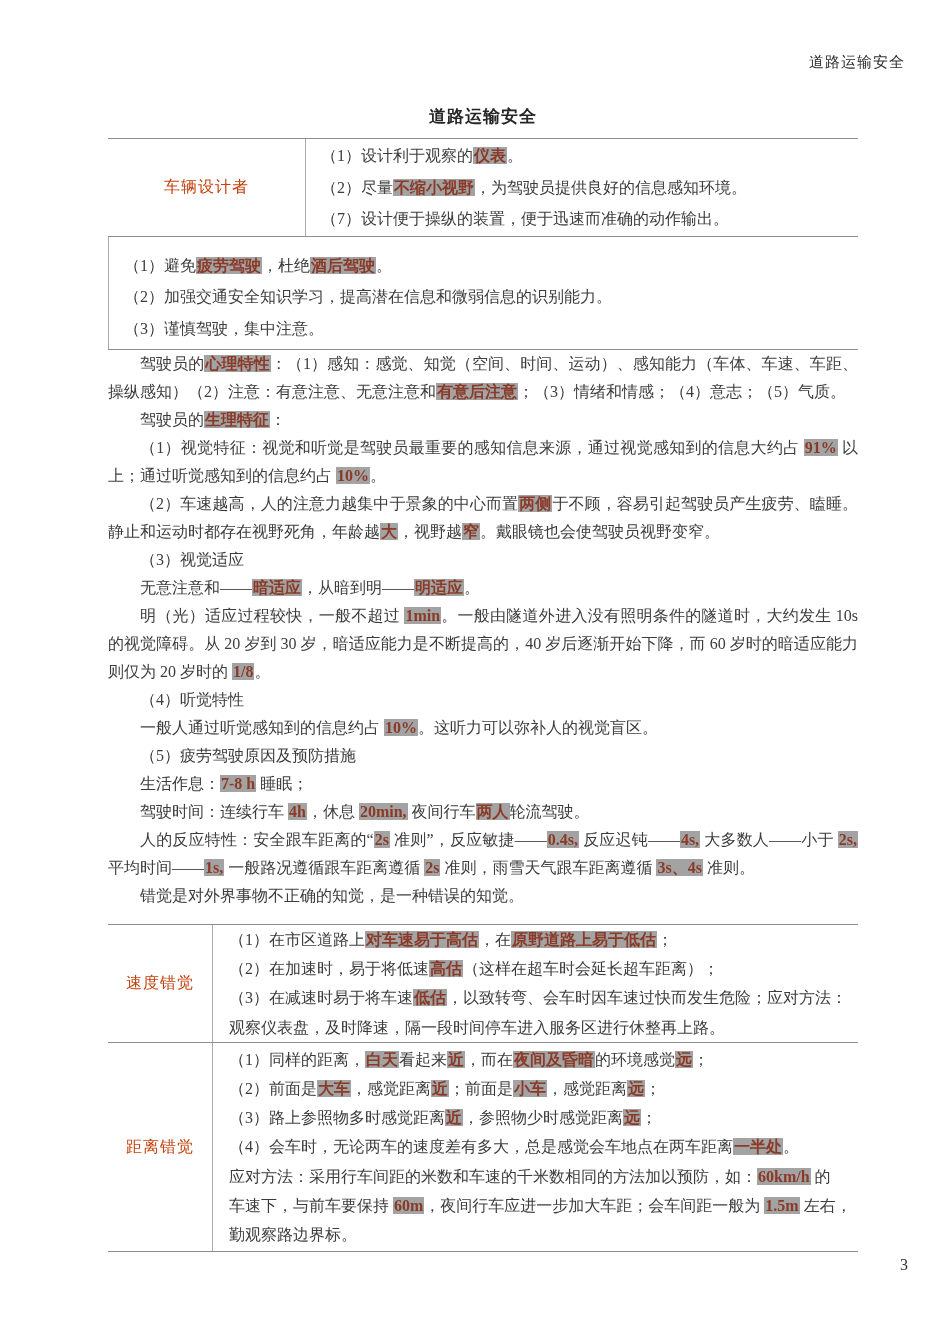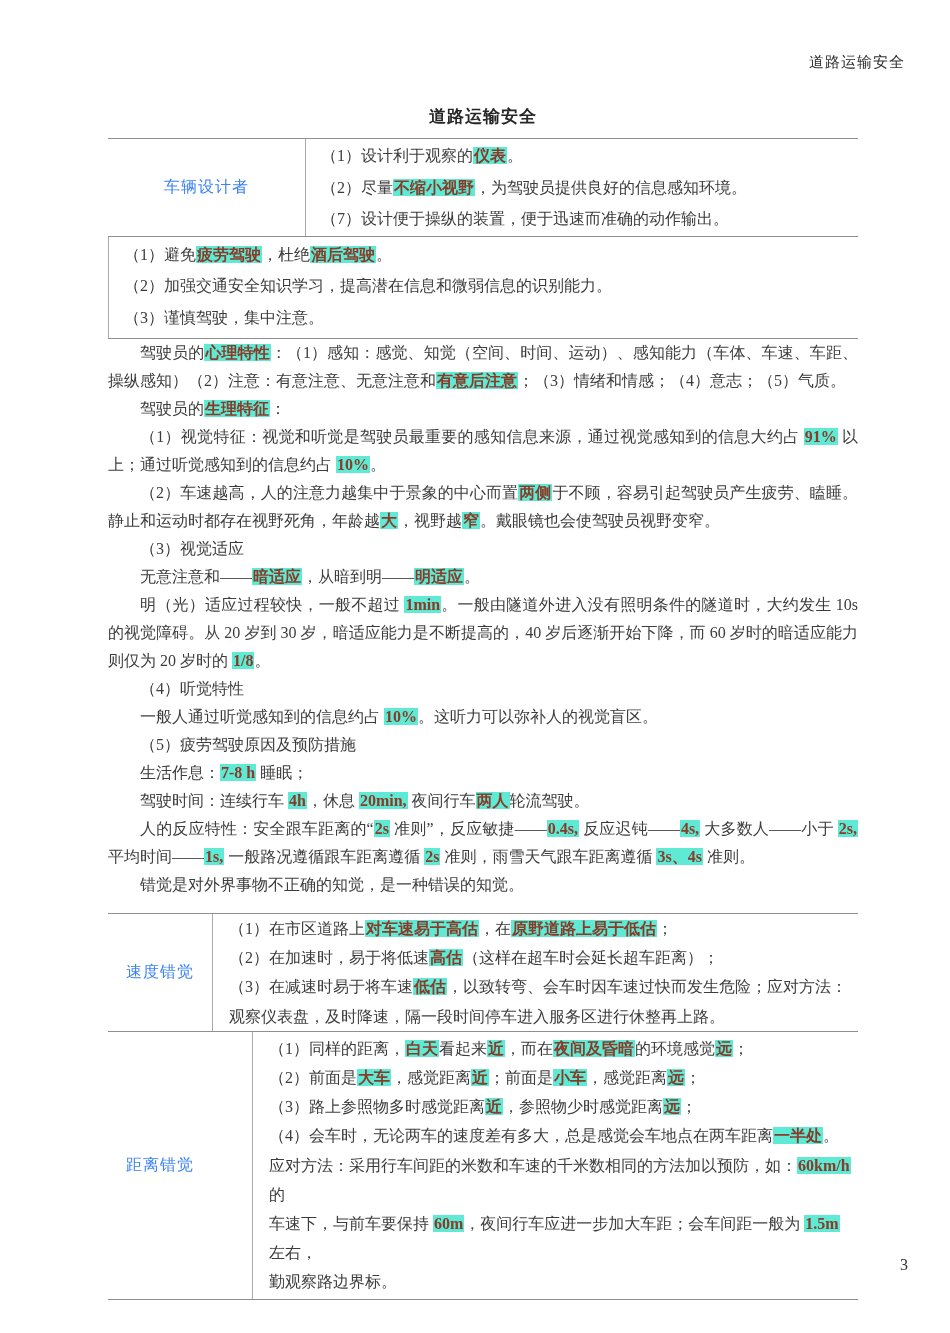--- a/index.html
+++ b/index.html
@@ -17,40 +17,40 @@
   .doc-title {
     text-align:center; font-family:"Liberation Sans","DejaVu Sans",sans-serif;
     font-weight:700; font-size:17px; color:#262626; line-height:22px; letter-spacing:1px;
   }
   
   .tbl { border-top:1px solid #8f8f8f; }
   .trow { display:flex; align-items:stretch; border-bottom:1px solid #8f8f8f; }
   .tlabel {
     flex-shrink:0; display:flex; align-items:center; justify-content:center;
     font-family:Liberation Serif, serif;
-    font-size:16px; color:#3b82f6; letter-spacing:1px;
+    font-size:16px; color:#c2410c; letter-spacing:1px;
   }
   .tcell { flex:1; border-left:1px solid #ababab; font-size:16px; color:#3c3c3c; }
   .tbl1 { margin-top:10px; }
   .tbl1 .tlabel { width:197px; }
   .tbl1 .tcell { padding:1px 6px 1px 15px; }
   .tbl1 .cell-line { line-height:31.5px; }
-  .tbl1 .trow-2 .tcell { padding-top:2px; padding-bottom:5px; }
+  .tbl1 .trow-2 .tcell { padding-top:13px; padding-bottom:5px; }
   .tbl2 { margin-top:14px; }
   .tbl2 .tlabel { width:104px; }
   .tbl2 .tcell { padding:0 6px 0 16px; }
   .tbl2 .cell-line { line-height:29.2px; }
-  .tbl2 .trow-2 .tcell { padding-top:2px; padding-bottom:2px;margin-left:40px; }
+  .tbl2 .trow-2 .tcell { padding-top:2px; padding-bottom:2px; }
   .body { margin-top:0; }
   .para {
     margin:0; font-size:16px; line-height:28px; color:#3c3c3c;
     text-indent:2em; text-align:justify; text-justify:inter-ideograph;
   }
   .hl {
-    color:#8b3a28; background:#5eead4; font-weight:700; padding:0 1px;
+    color:#8b3a28; background:#a3a3a3; font-weight:700; padding:0 1px;
   }
   .page-number {
     position:absolute; top:1256px; right:42px; font-size:16px; color:#333333;
   }
 </style>
 </head>
 <body>
 
 <div class="page">
   <div class="running-header">道路运输安全</div>

